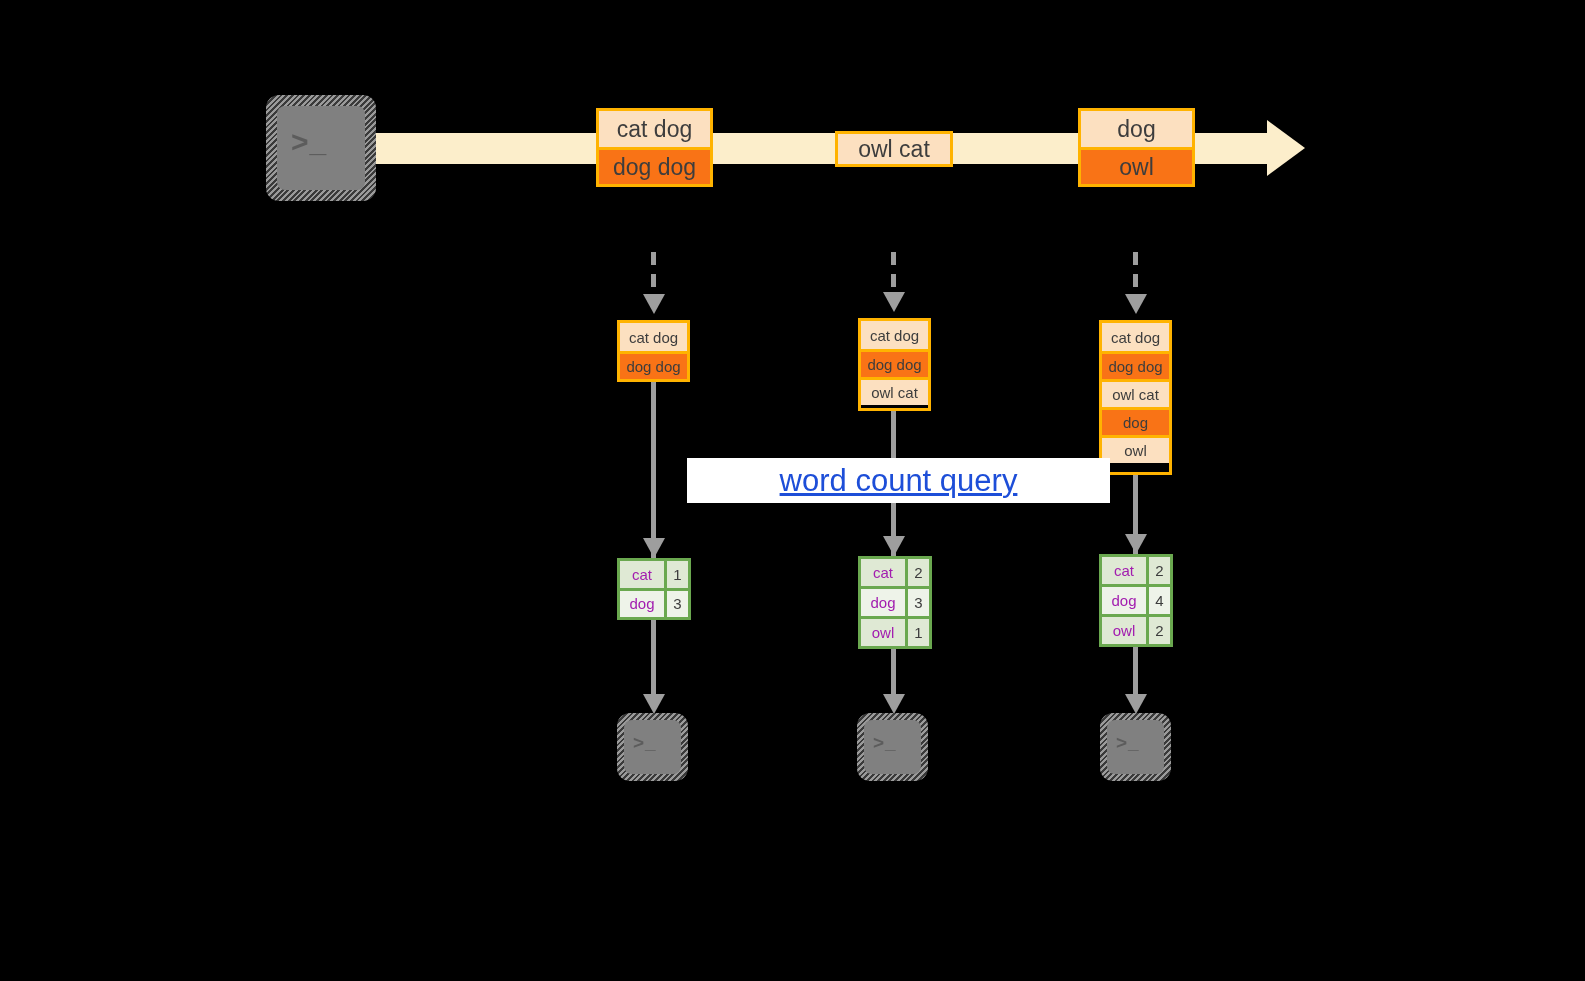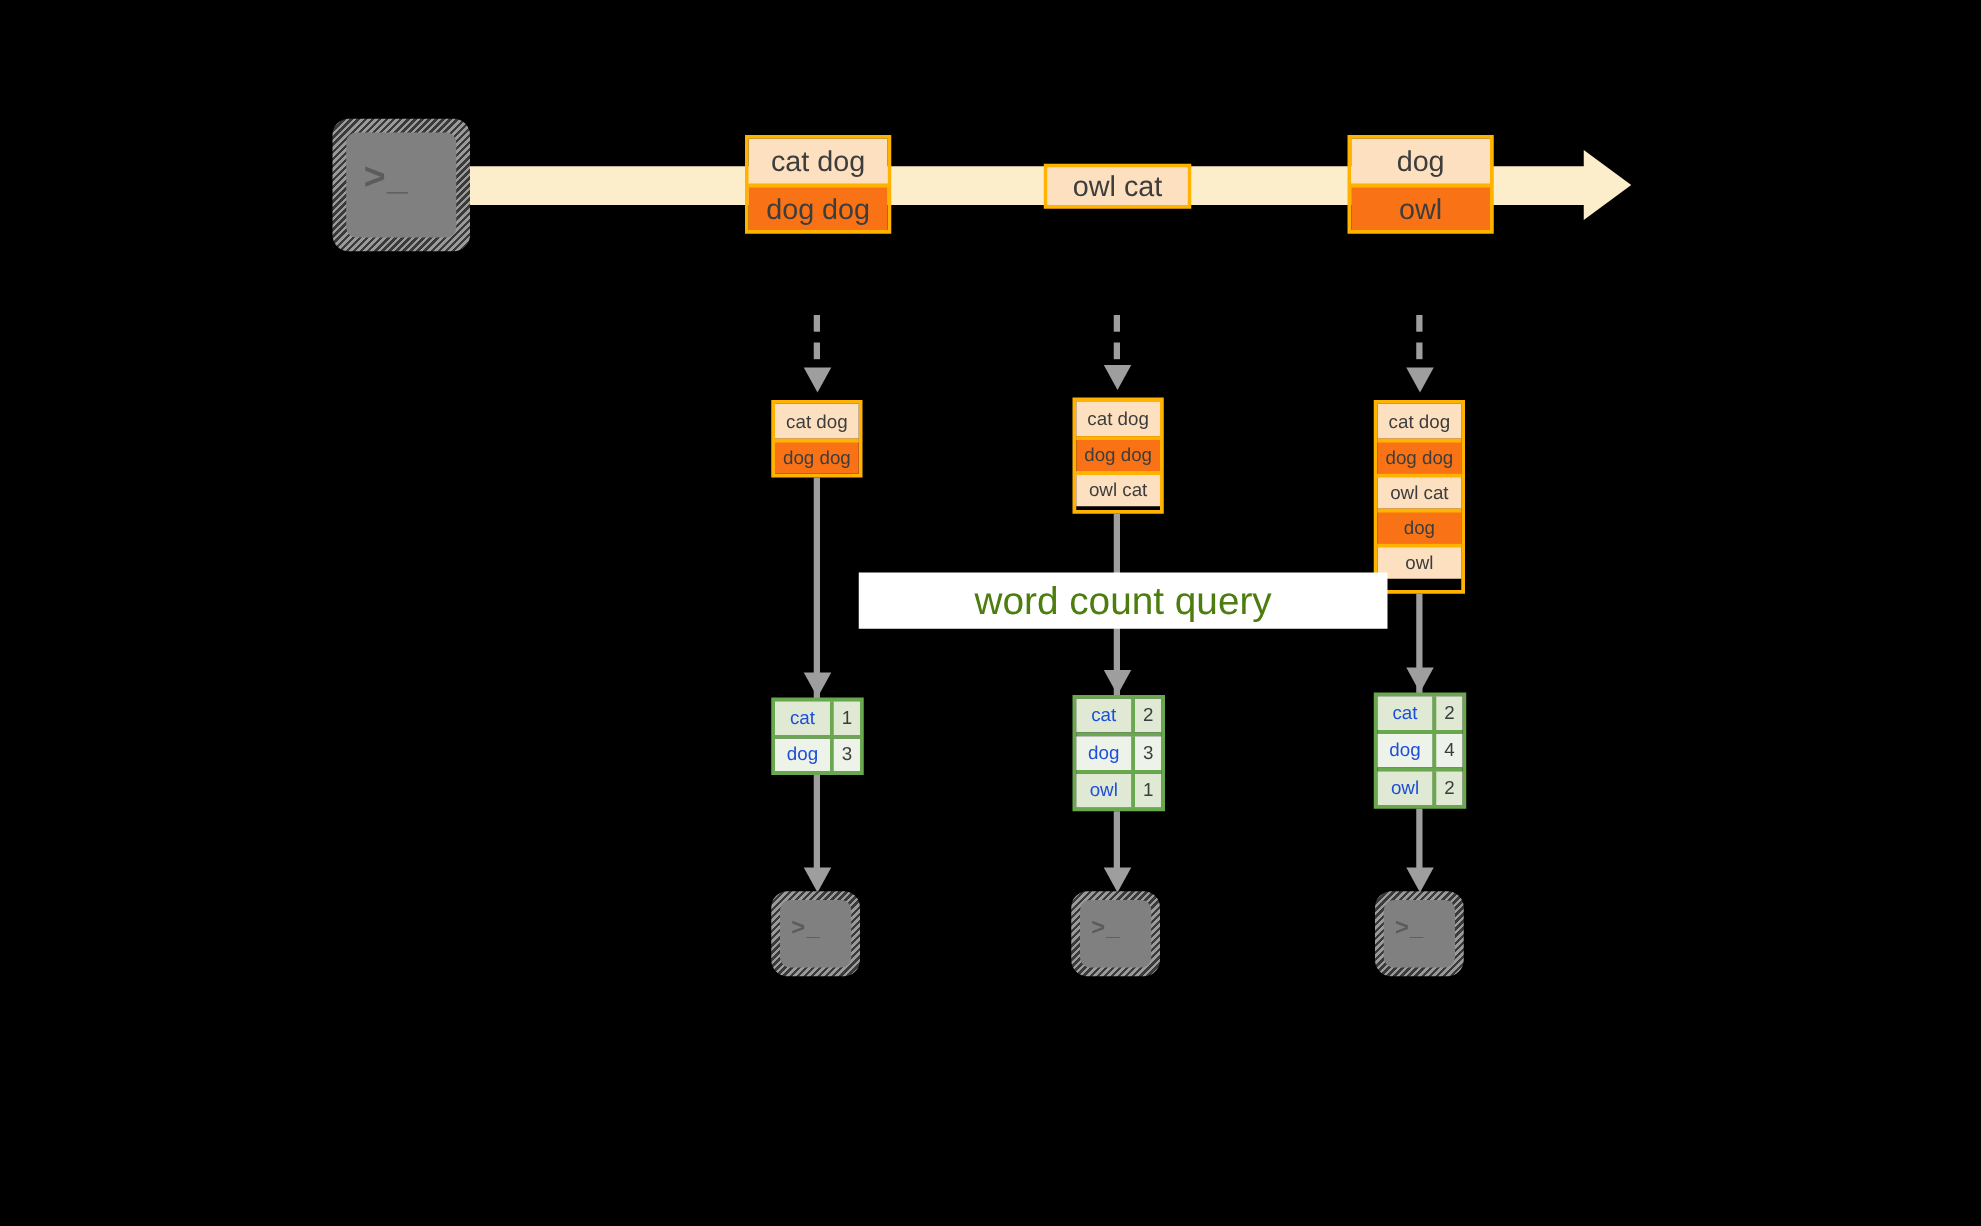--- a/index.html
+++ b/index.html
@@ -25,38 +25,38 @@
   .ocell.dark{background:#fce0c0;}
   .ocell.light{background:#f97316;}
   .ocell.sep{border-top:3px solid #ffb300;}
 
   
   .gtab{position:absolute;box-sizing:border-box;border:3px solid #6aa84f;
         display:flex;flex-direction:column;}
   .grow{display:flex;flex:1;}
   .grow.sep{border-top:3px solid #6aa84f;}
   .gc-word{box-sizing:border-box;display:flex;align-items:center;justify-content:center;
-           color:#1d4ed8;}
+           color:#a21caf;}
   .gc-cnt{box-sizing:border-box;display:flex;align-items:center;justify-content:center;
           color:#3d3d3d;border-left:3px solid #6aa84f;}
   .g-dark{background:#dfe9d4;}
   .g-light{background:#eef3e9;}
 
   
   .vline{position:absolute;background:#9e9e9e;width:5px;}
   .vdash{position:absolute;width:5px;
         background-image:linear-gradient(#9e9e9e 0 60%,transparent 60% 100%);
         background-size:5px 22px;background-repeat:repeat-y;}
   .vhead{position:absolute;width:0;height:0;
         border-left:11px solid transparent;border-right:11px solid transparent;
         border-top:20px solid #9e9e9e;}
 
   
   .banner{position:absolute;background:#ffffff;display:flex;align-items:center;
-          justify-content:center;color:#4d7c0f;white-space:nowrap;}
+          justify-content:center;color:#1d4ed8;white-space:nowrap;text-decoration:underline;}
 </style>
 </head>
 <body>
 
 <div id="stage">
 
   <div class="tl-band" style="left:368px;top:133px;width:900px;height:31px;"></div>
   <div class="tl-head" style="left:1267px;top:120px;"></div>
 
   <div style="position:absolute;left:266px;top:95px;width:110px;height:106px;">

